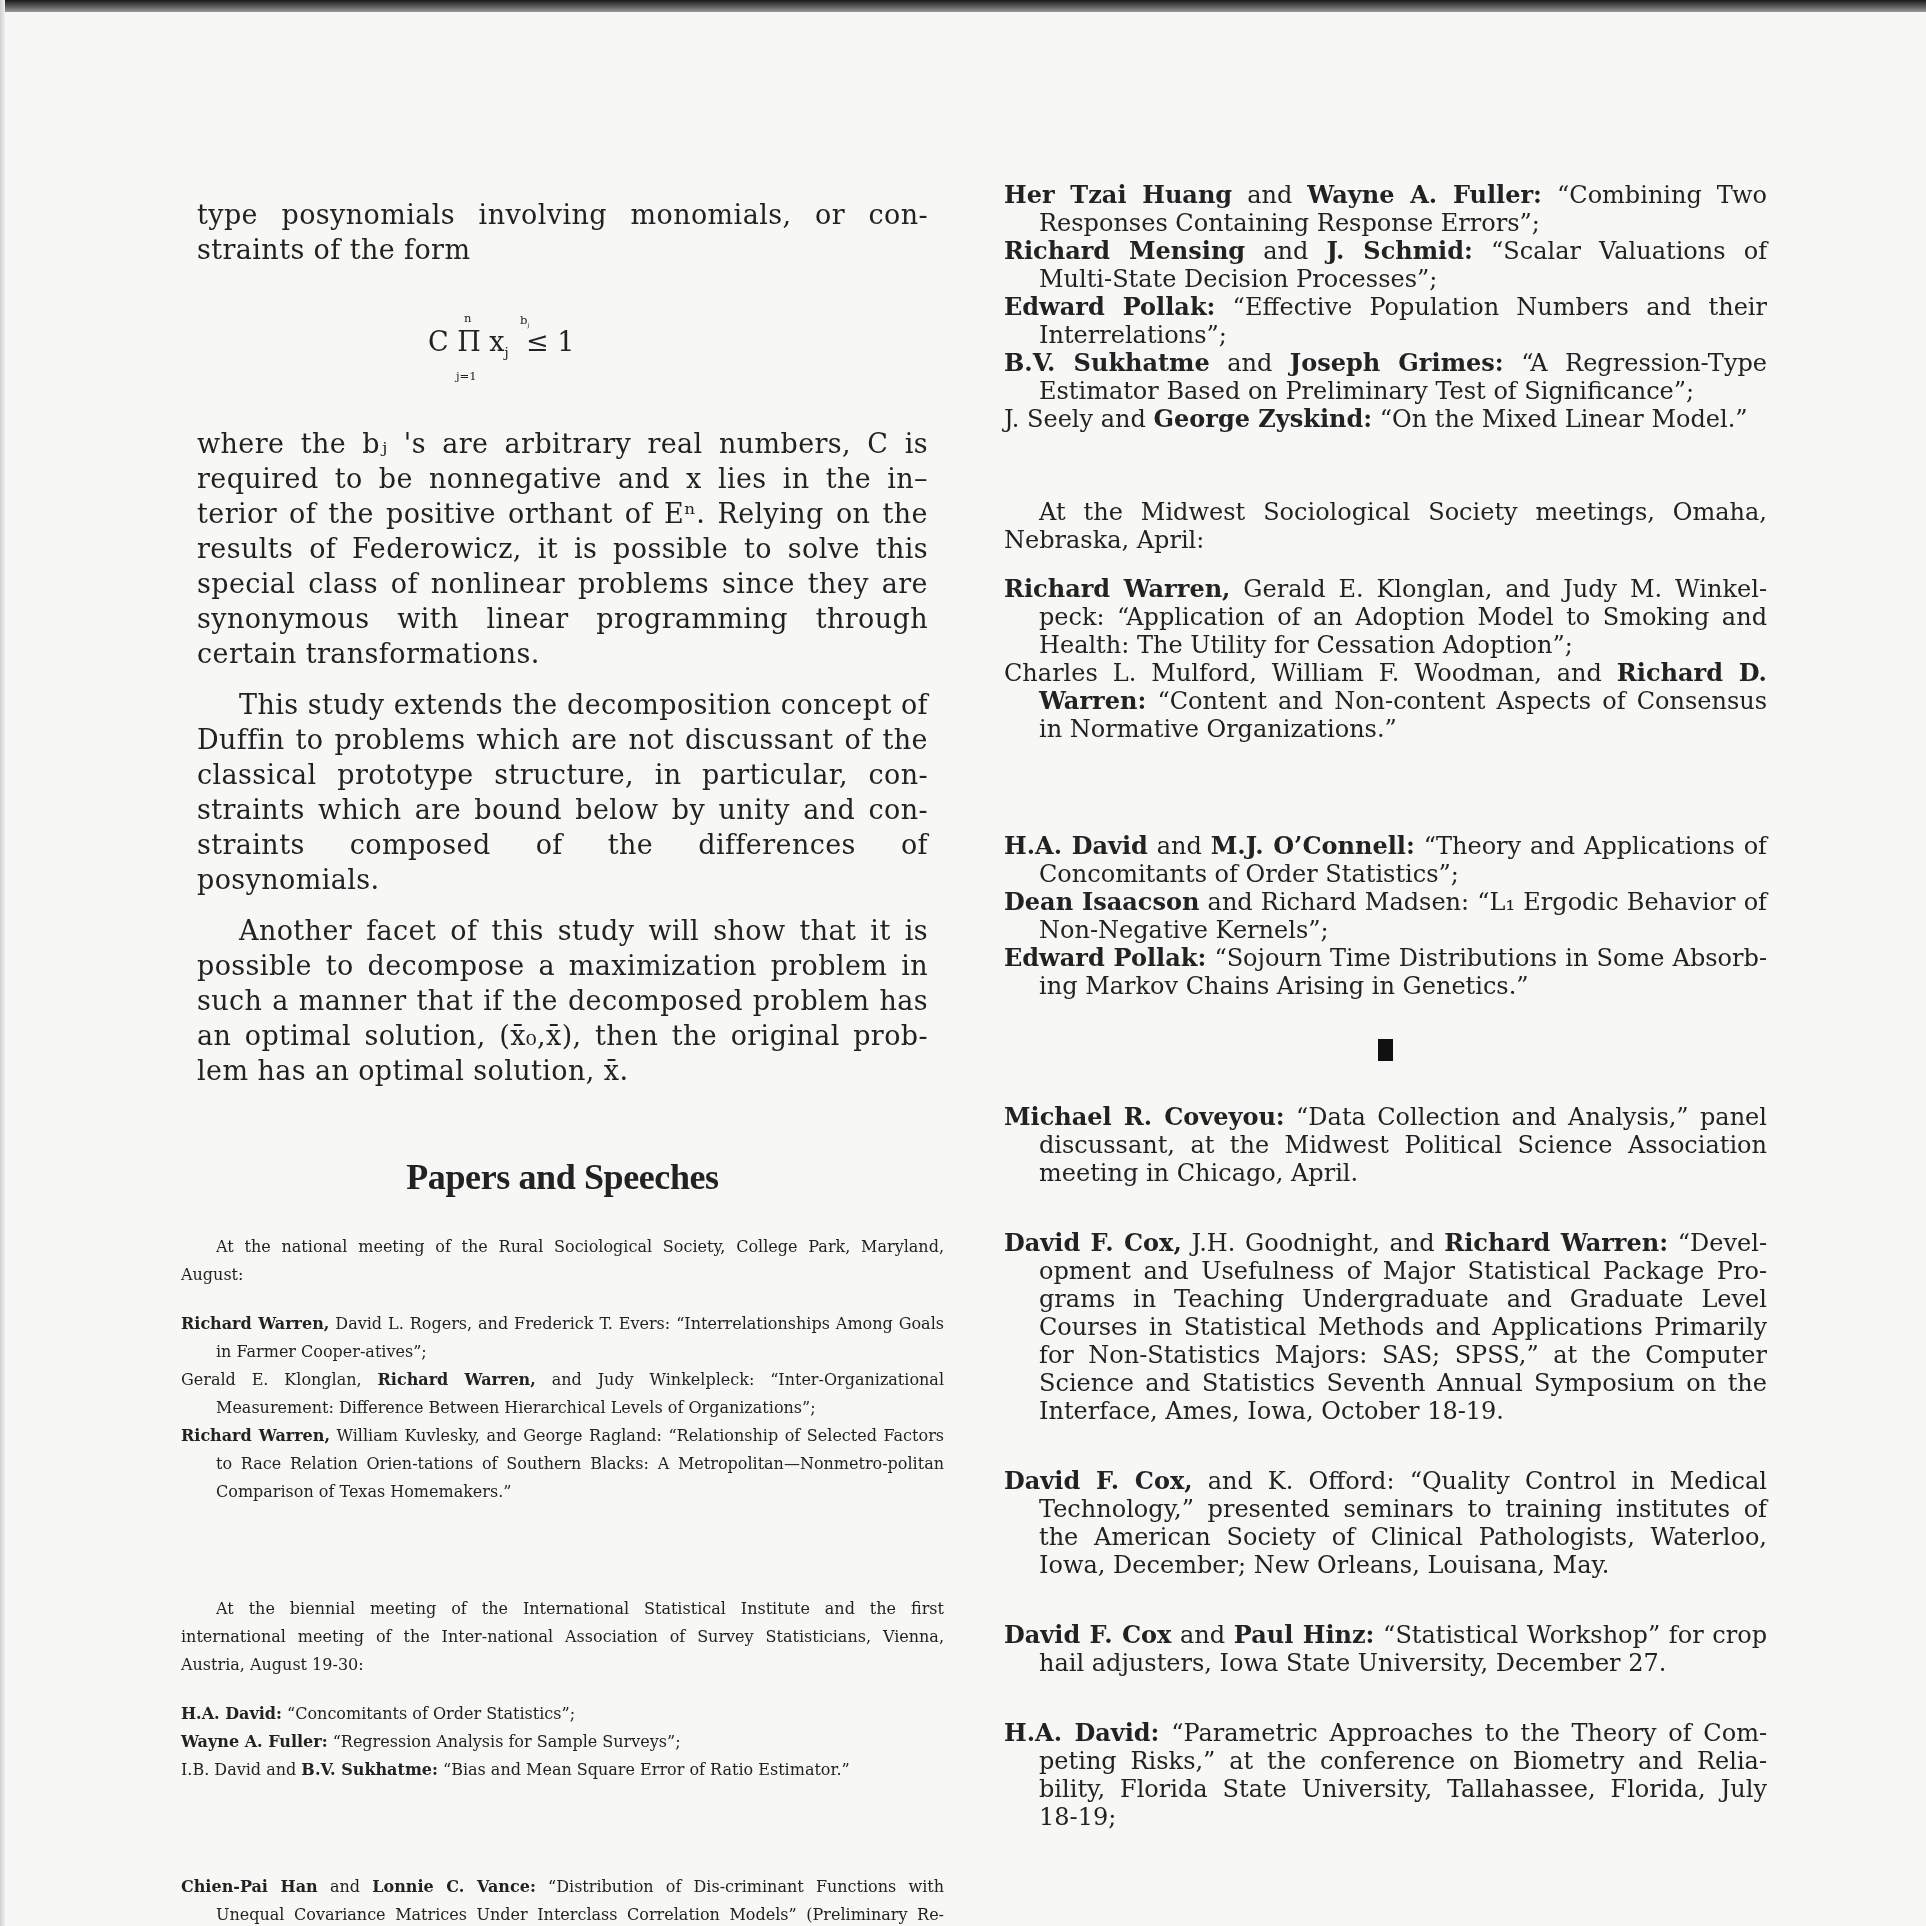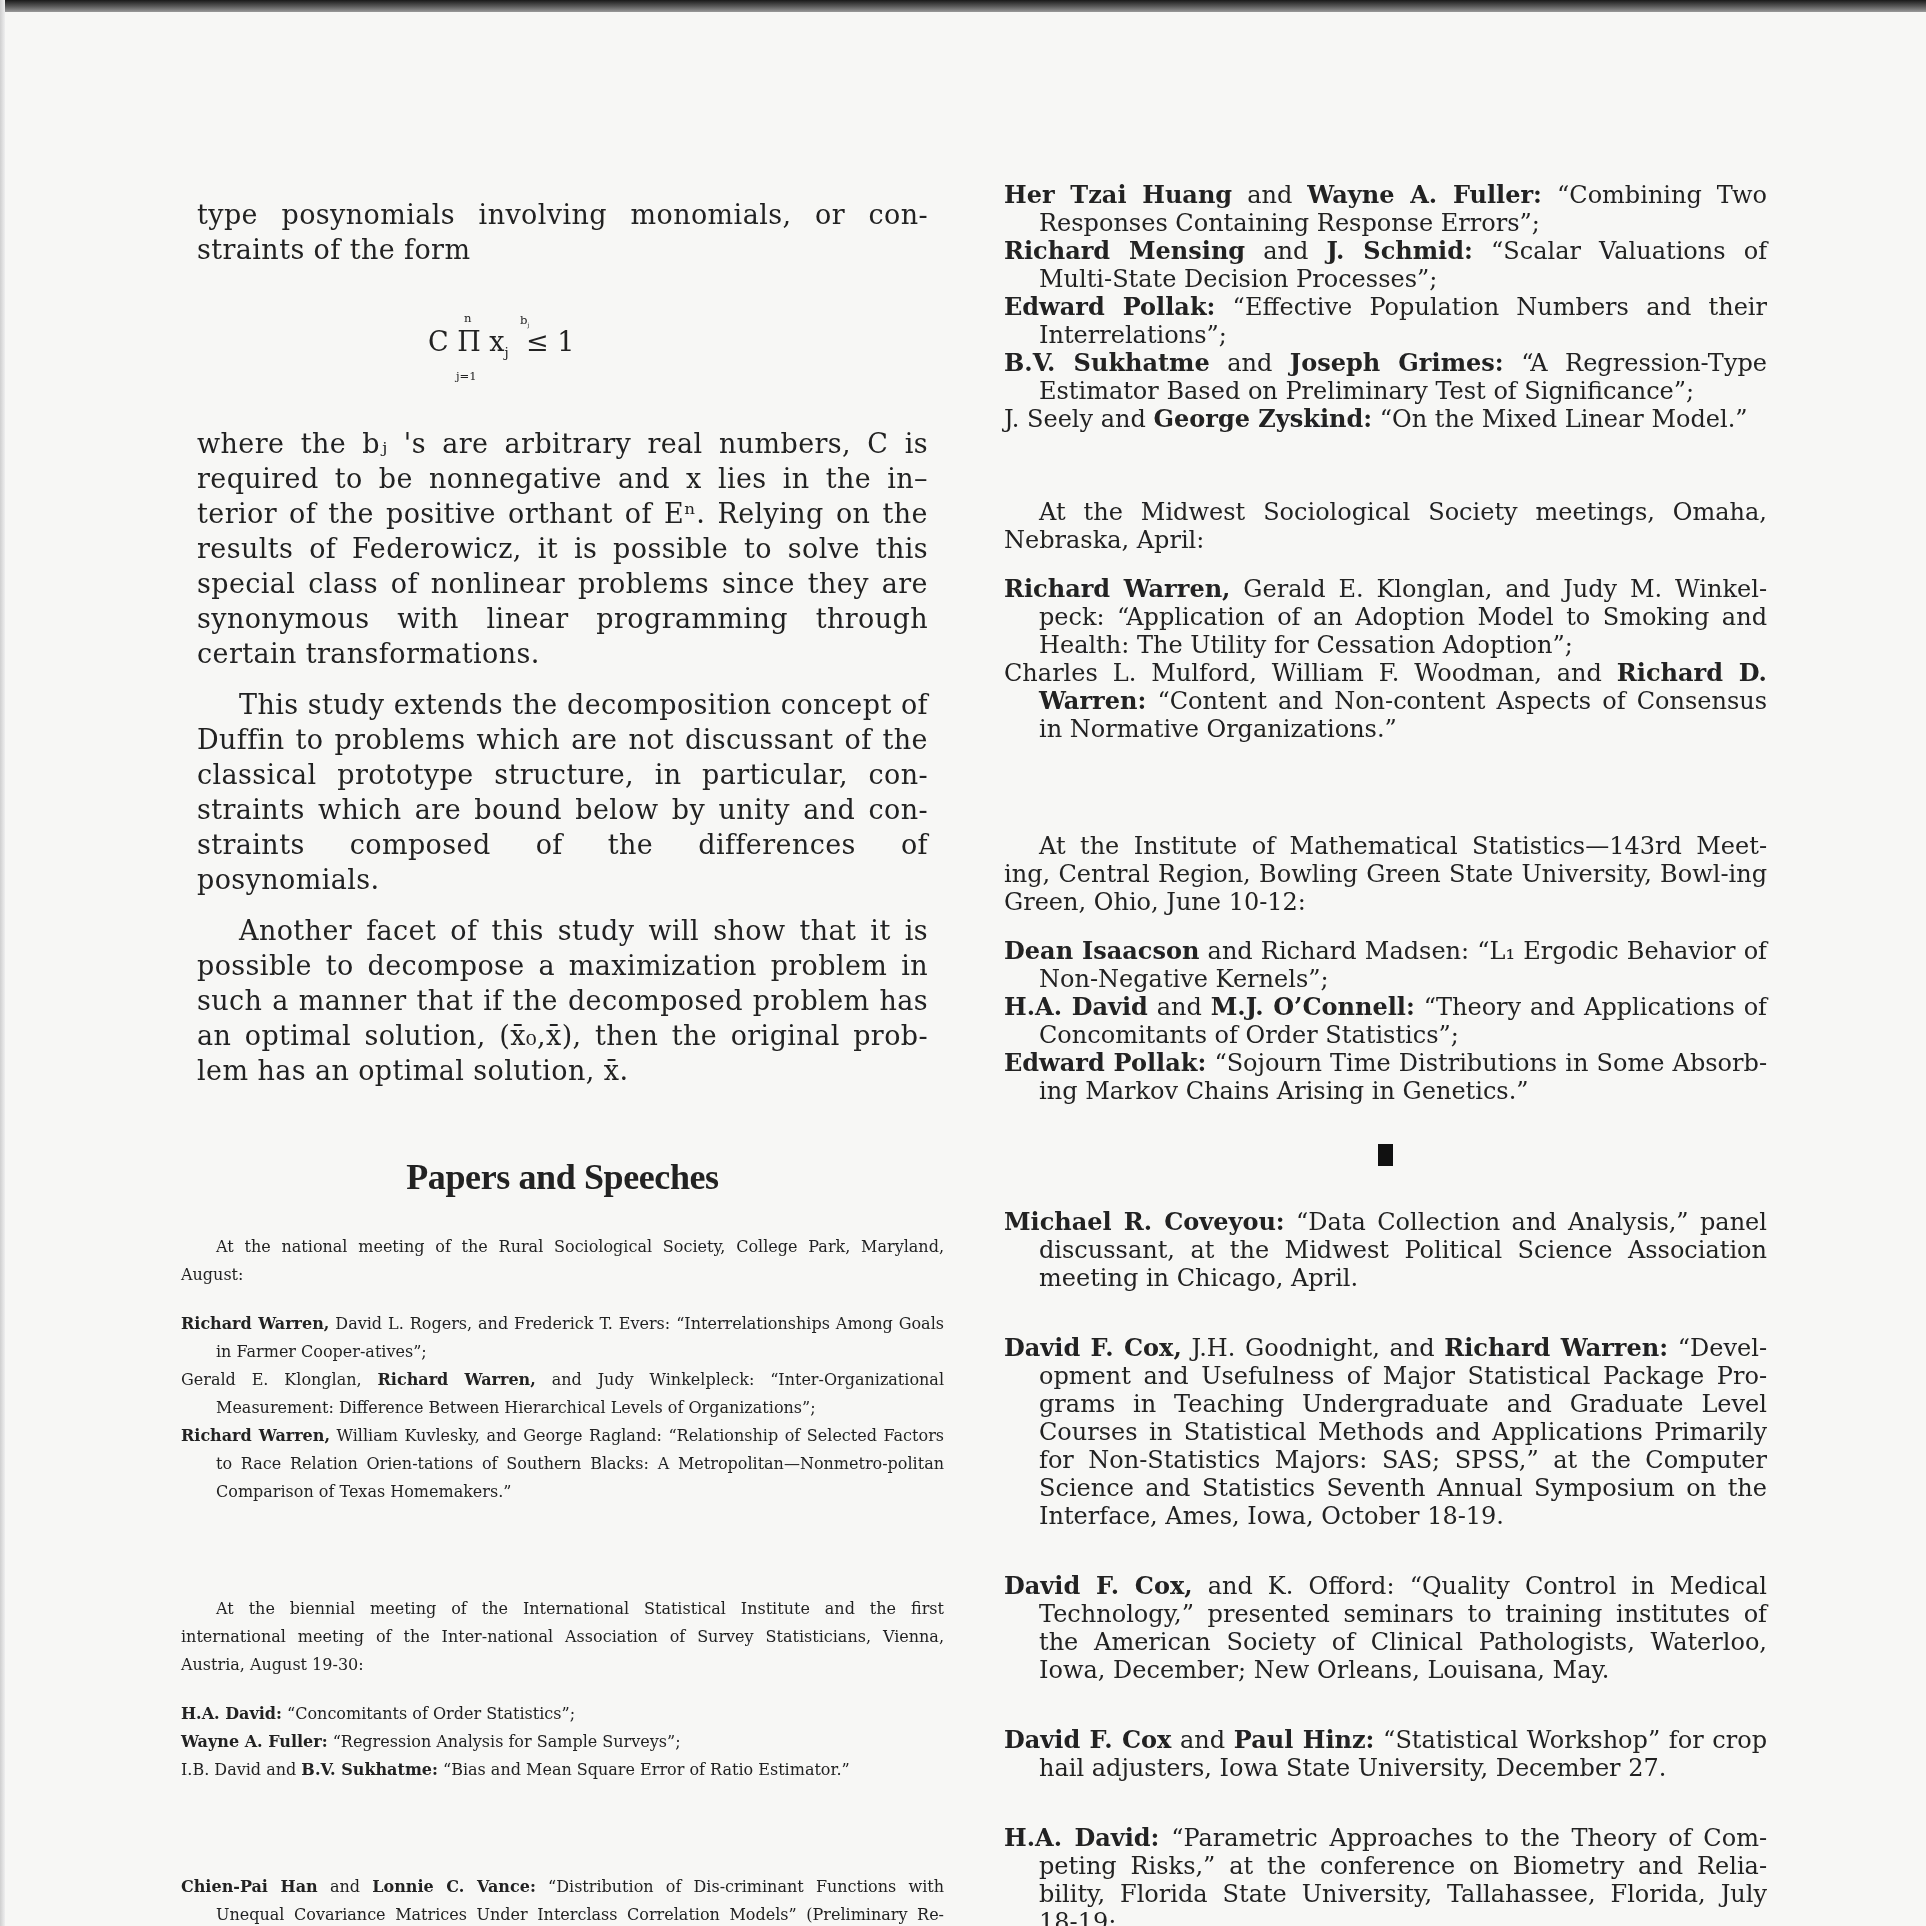--- a/index.html
+++ b/index.html
@@ -111,23 +111,22 @@
     </div>
   <div class="right-gap"></div>
   <div id="right-meetings">
       <div class="meeting">
         <p class="meeting-intro">At the Midwest Sociological Society meetings, Omaha, Nebraska, April:</p>
         <p class="entry"><span class="b">Richard Warren,</span><span> Gerald E. Klonglan, and Judy M. Winkel-peck: “Application of an Adoption Model to Smoking and Health: The Utility for Cessation Adoption”;</span></p>
         <p class="entry"><span>Charles L. Mulford, William F. Woodman, and </span><span class="b">Richard D. Warren:</span><span> “Content and Non-content Aspects of Consensus in Normative Organizations.”</span></p>
       </div>
       <div class="meeting-gap"></div>
       <div class="meeting">
-        <p class="meeting-intro">At the Institute of Mathematical Statistics—143rd Meet-ing, Central Region, Bowling Green State University, Bowl-ing Green, Ohio, June 10-12:</p>
+        <p class="entry"><span class="b">H.A. David</span><span> and </span><span class="b">M.J. O’Connell:</span><span> “Theory and Applications of Concomitants of Order Statistics”;</span></p>
         <p class="entry"><span class="b">Dean Isaacson</span><span> and Richard Madsen:  “L₁ Ergodic Behavior of Non-Negative Kernels”;</span></p>
-        <p class="entry"><span class="b">H.A. David</span><span> and </span><span class="b">M.J. O’Connell:</span><span> “Theory and Applications of Concomitants of Order Statistics”;</span></p>
         <p class="entry"><span class="b">Edward Pollak:</span><span> “Sojourn Time Distributions in Some Absorb-ing Markov Chains Arising in Genetics.”</span></p>
       </div>
     </div>
   <div class="separator-square"></div>
   <div id="right-standalone">
       <p class="entry"><span class="b">Michael R. Coveyou:</span><span> “Data Collection and Analysis,” panel discussant, at the Midwest Political Science Association meeting in Chicago, April.</span></p>
       <div class="standalone-gap"></div>
       <p class="entry"><span class="b">David F. Cox,</span><span> J.H. Goodnight, and </span><span class="b">Richard Warren:</span><span> “Devel-opment and Usefulness of Major Statistical Package Pro-grams in Teaching Undergraduate and Graduate Level Courses in Statistical Methods and Applications Primarily for Non-Statistics Majors: SAS; SPSS,” at the Computer Science and Statistics Seventh Annual Symposium on the Interface, Ames, Iowa, October 18-19.</span></p>
       <div class="standalone-gap"></div>
       <p class="entry"><span class="b">David F. Cox,</span><span> and K. Offord: “Quality Control in Medical Technology,” presented seminars to training institutes of the American Society of Clinical Pathologists, Waterloo, Iowa, December; New Orleans, Louisana, May.</span></p>

